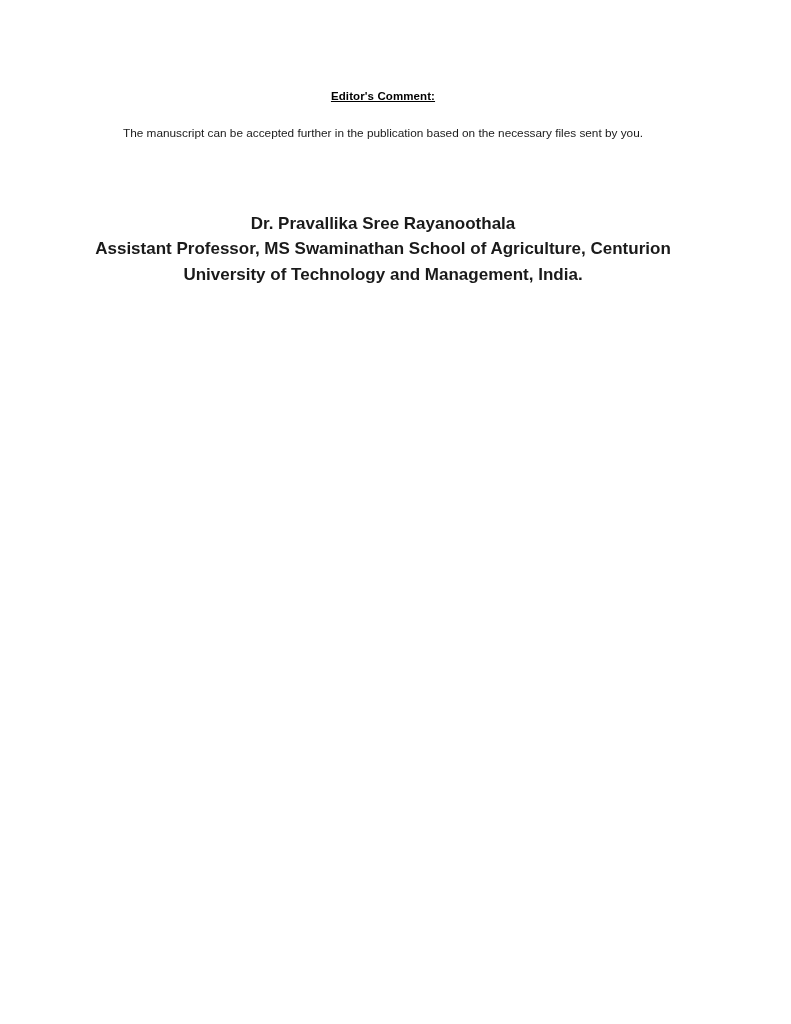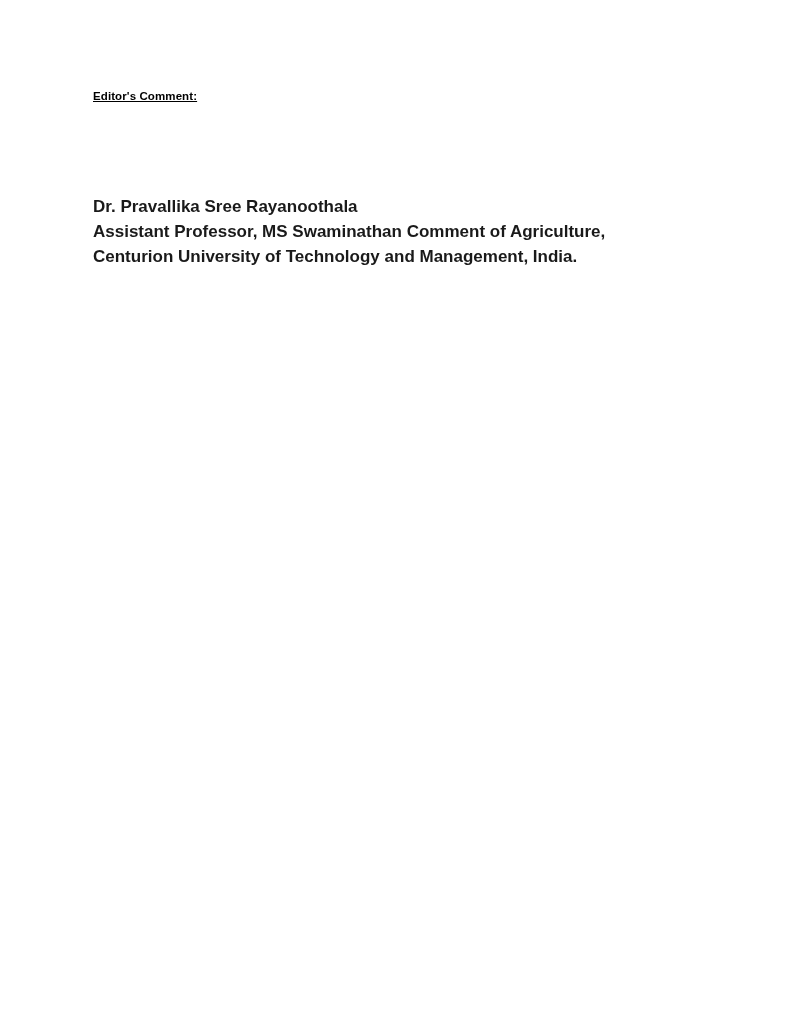--- a/index.html
+++ b/index.html
@@ -12,20 +12,21 @@
     color: #000000;
   }
   .page {
     position: relative;
     width: 791px;
     height: 1024px;
     background: #ffffff;
     margin: 0 auto;
     overflow: hidden;
     box-sizing: border-box;
+    text-align: center;
   }
   .content {
     position: absolute;
     left: 93px;
     top: 88px;
     width: 580px;
   }
   .section-heading {
     font-size: 11.5px;
     font-weight: bold;
@@ -60,24 +61,25 @@
 </head>
 <body>
 
 <div class="page">
   <div class="content">
 
     <div class="section-heading">Editor's Comment:</div>
 
     <div class="gap-after-heading-1"></div>
 
+    <div class="body-text">The manuscript can be accepted further in the publication based on the necessary files sent by you.</div>
 
     <div class="gap-block-1"></div>
 
 
     <div class="gap-after-heading-2"></div>
 
     <div class="details-line">Dr. Pravallika Sree Rayanoothala</div>
 
-    <div class="details-line">Assistant Professor, MS Swaminathan Comment of Agriculture, Centurion University of Technology and Management, India.</div>
+    <div class="details-line">Assistant Professor, MS Swaminathan School of Agriculture, Centurion University of Technology and Management, India.</div>
 
   </div>
 </div>
 
 </body></html>

